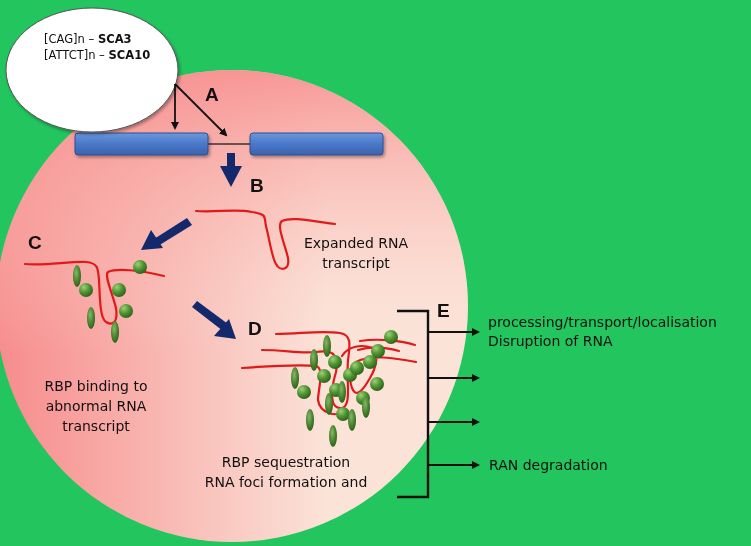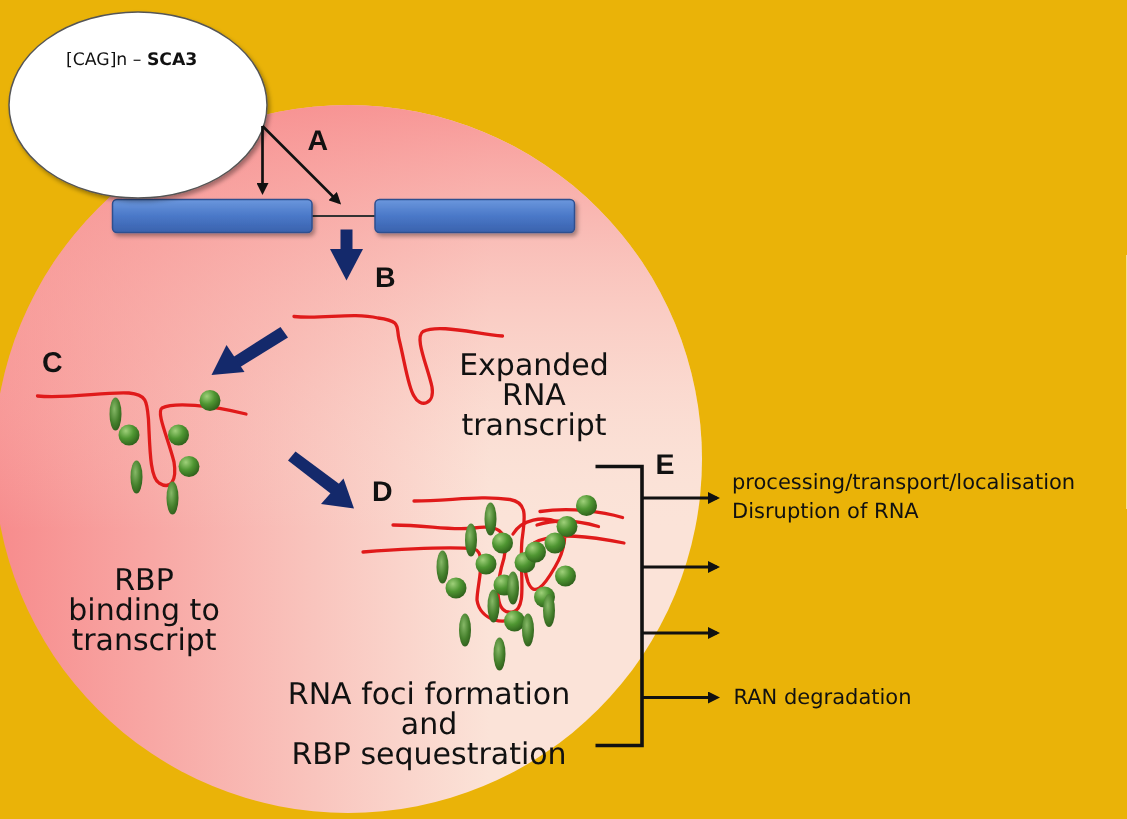--- a/index.html
+++ b/index.html
@@ -1,21 +1,21 @@
 <!DOCTYPE html>
 <html><head>
 <meta charset="utf-8">
 <style>
   html, body { margin: 0; padding: 0; background: #ffffff; }
-  #stage { position: relative; width: 751px; height: 546px; overflow: hidden; background: #eab308;
+  #stage { position: relative; width: 751px; height: 546px; overflow: hidden; background: #22c55e;
            font-family: "Liberation Sans", "DejaVu Sans", sans-serif; }
   svg#art { position: absolute; left: 0; top: 0; }
   .lbl { position: absolute; color: #111; font-family: "DejaVu Sans", "Liberation Sans", sans-serif; }
   .step { font-weight: bold; font-size: 19px; font-family: "Liberation Sans", sans-serif; }
-  .cap { font-size: 20px; text-align: center; line-height: 20px; }
+  .cap { font-size: 14px; text-align: center; line-height: 20px; }
   .out { font-size: 14px; line-height: 19px; white-space: nowrap; }
   .repeat { position: absolute; font-size: 11.5px; line-height: 16px; white-space: nowrap; color: #111;
             font-family: "DejaVu Sans", sans-serif; }
   .repeat b { font-weight: bold; }
 </style>
 </head>
 <body>
 
 <div id="stage">
   <svg id="art" width="751" height="546" viewBox="0 0 751 546">
@@ -123,39 +123,41 @@
 
     <path d="M397,311 L428,311 L428,497 L397,497" fill="none" stroke="#111" stroke-width="2.4"></path>
     <line x1="428" y1="332" x2="478" y2="332" stroke="#111" stroke-width="2" marker-end="url(#ah)"></line>
     <line x1="428" y1="378" x2="478" y2="378" stroke="#111" stroke-width="2" marker-end="url(#ah)"></line>
     <line x1="428" y1="422" x2="478" y2="422" stroke="#111" stroke-width="2" marker-end="url(#ah)"></line>
     <line x1="428" y1="465" x2="478" y2="465" stroke="#111" stroke-width="2" marker-end="url(#ah)"></line>
   </svg>
 
   <div class="repeat" style="left:44px; top:31px;">
     <div><span>[CAG]n</span><span> – </span><b>SCA3</b></div>
+    <div><span>[ATTCT]n</span><span> – </span><b>SCA10</b></div>
   </div>
 
   <div class="lbl step" style="left:205px; top:84px;">A</div>
   <div class="lbl step" style="left:250px; top:175px;">B</div>
   <div class="lbl step" style="left:28px; top:232px;">C</div>
   <div class="lbl step" style="left:248px; top:318px;">D</div>
   <div class="lbl step" style="left:437px; top:300px;">E</div>
 
   <div class="lbl cap" style="left:296px; top:233px; width:120px;">
     <div>Expanded RNA</div>
     <div>transcript</div>
   </div>
   <div class="lbl cap" style="left:36px; top:352px; width:120px;margin-top:24px;">
     <div>RBP binding to</div>
+    <div>abnormal RNA</div>
     <div>transcript</div>
   </div>
   <div class="lbl cap" style="left:186px; top:452px; width:200px;">
+    <div>RBP sequestration</div>
     <div>RNA foci formation and</div>
-    <div>RBP sequestration</div>
   </div>
 
   <div class="lbl out" style="left:488px; top:313px;">
     <div>processing/transport/localisation</div>
     <div>Disruption of RNA</div>
   </div>
   <div class="lbl out" style="left:489px; top:456px;">
     <div>RAN degradation</div>
   </div>
 </div>

